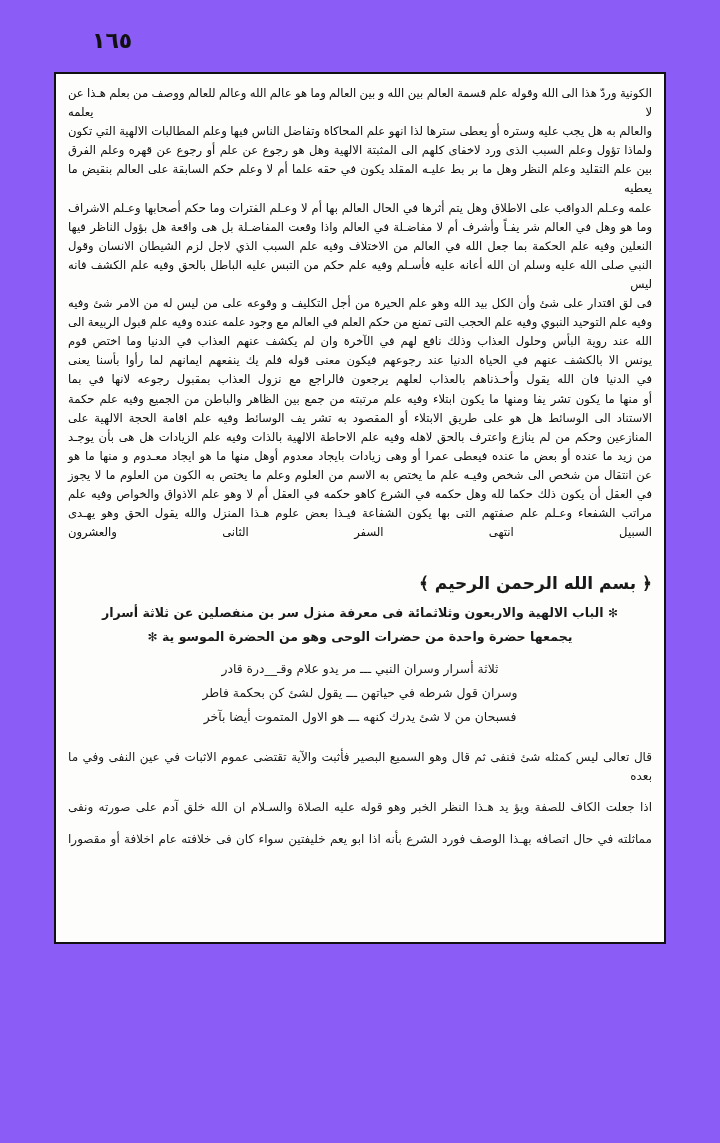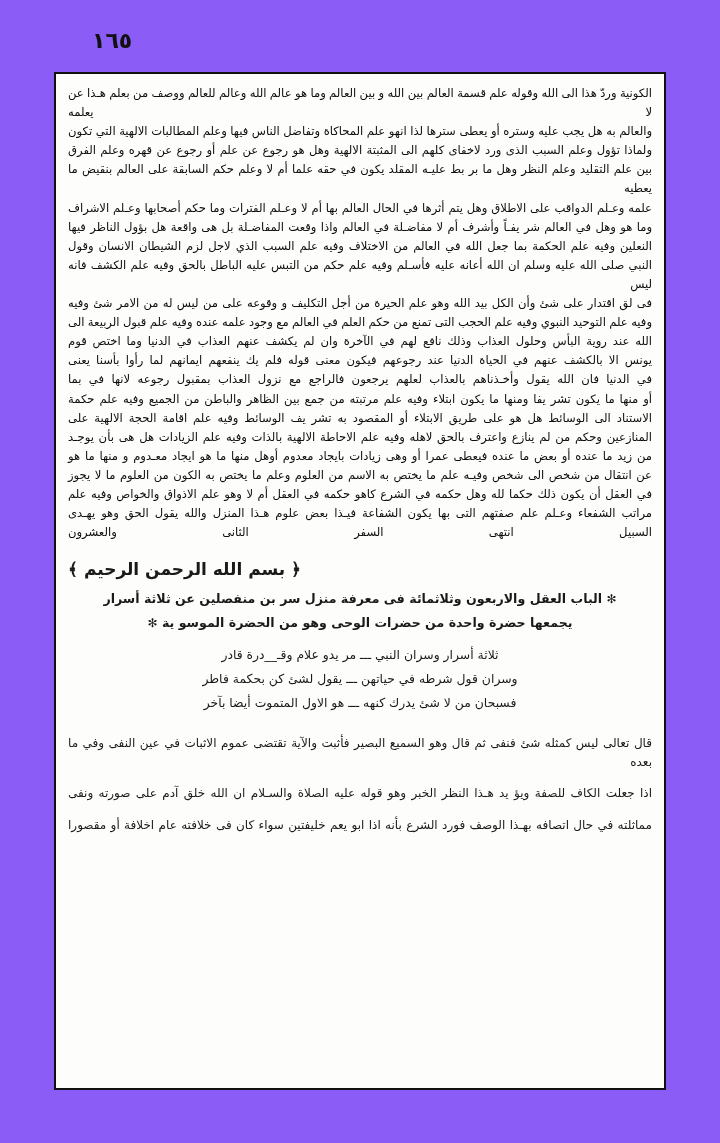--- a/index.html
+++ b/index.html
@@ -24,21 +24,21 @@
     font-size: 22px;
     font-weight: bold;
     letter-spacing: 1px;
     color: #111;
   }
   .frame {
     position: absolute;
     top: 72px;
     left: 54px;
     width: 612px;
-    height: 1018px;
+    height: 872px;
     border: 2px solid #111;
     box-sizing: border-box;
     padding: 10px 12px 8px 12px;
     background: #fdfdfb;
   }
   .body-text {
     direction: rtl;
     text-align: justify;
     text-align-last: justify;
     font-family: "DejaVu Sans", sans-serif;
@@ -47,24 +47,24 @@
     letter-spacing: -0.2px;
     word-spacing: -0.5px;
     color: #0d0d0d;
   }
   .body-text p {
     margin: 0;
     text-align: justify;
     text-align-last: justify;
   }
   .basmala {
-    text-align: left;
+    text-align: right;
     font-size: 17px;
     font-weight: bold;
-    margin-top: 14px;
+    margin-top: 28px;
     margin-bottom: 6px;
     line-height: 26px;
     letter-spacing: 0.5px;
   }
   .section-head {
     direction: rtl;
     text-align: center;
     font-size: 12.6px;
     line-height: 21px;
     font-weight: bold;
@@ -121,21 +121,21 @@
       <p>عن انتقال من شخص الى شخص وفيـه علم ما يختص به الاسم من العلوم وعلم ما يختص به الكون من العلوم ما لا يجوز</p>
       <p>في العقل أن يكون ذلك حكما لله وهل حكمه في الشرع كاهو حكمه في العقل أم لا وهو علم الاذواق والخواص وفيه علم</p>
       <p>مراتب الشفعاء وعـلم علم صفتهم التى بها يكون الشفاعة فيـذا بعض علوم هـذا المنزل والله يقول الحق وهو يهـدى</p>
       <p>السبيل  انتهى السفر الثانى والعشرون</p>
     </div>
 
     <div class="basmala">﴿ بسم الله الرحمن الرحيم ﴾</div>
 
     <div class="section-head">
       <span class="star">✻</span>
-      <span>الباب العقل والاربعون وثلاثمائة فى معرفة منزل سر بن منفصلين عن ثلاثة أسرار</span>
+      <span>الباب الالهية والاربعون وثلاثمائة فى معرفة منزل سر بن منفصلين عن ثلاثة أسرار</span>
     </div>
     <div class="section-head">
       <span>يجمعها حضرة واحدة من حضرات الوحى وهو من الحضرة الموسو ية</span>
       <span class="star">✻</span>
     </div>
 
     <div class="spacer-sm"></div>
 
     <div class="centered-line">ثلاثة أسرار وسران النبي ـــ مر يدو علام وقـ__درة قادر</div>
     <div class="centered-line">وسران قول شرطه في حياتهن ـــ يقول لشئ كن بحكمة فاطر</div>

